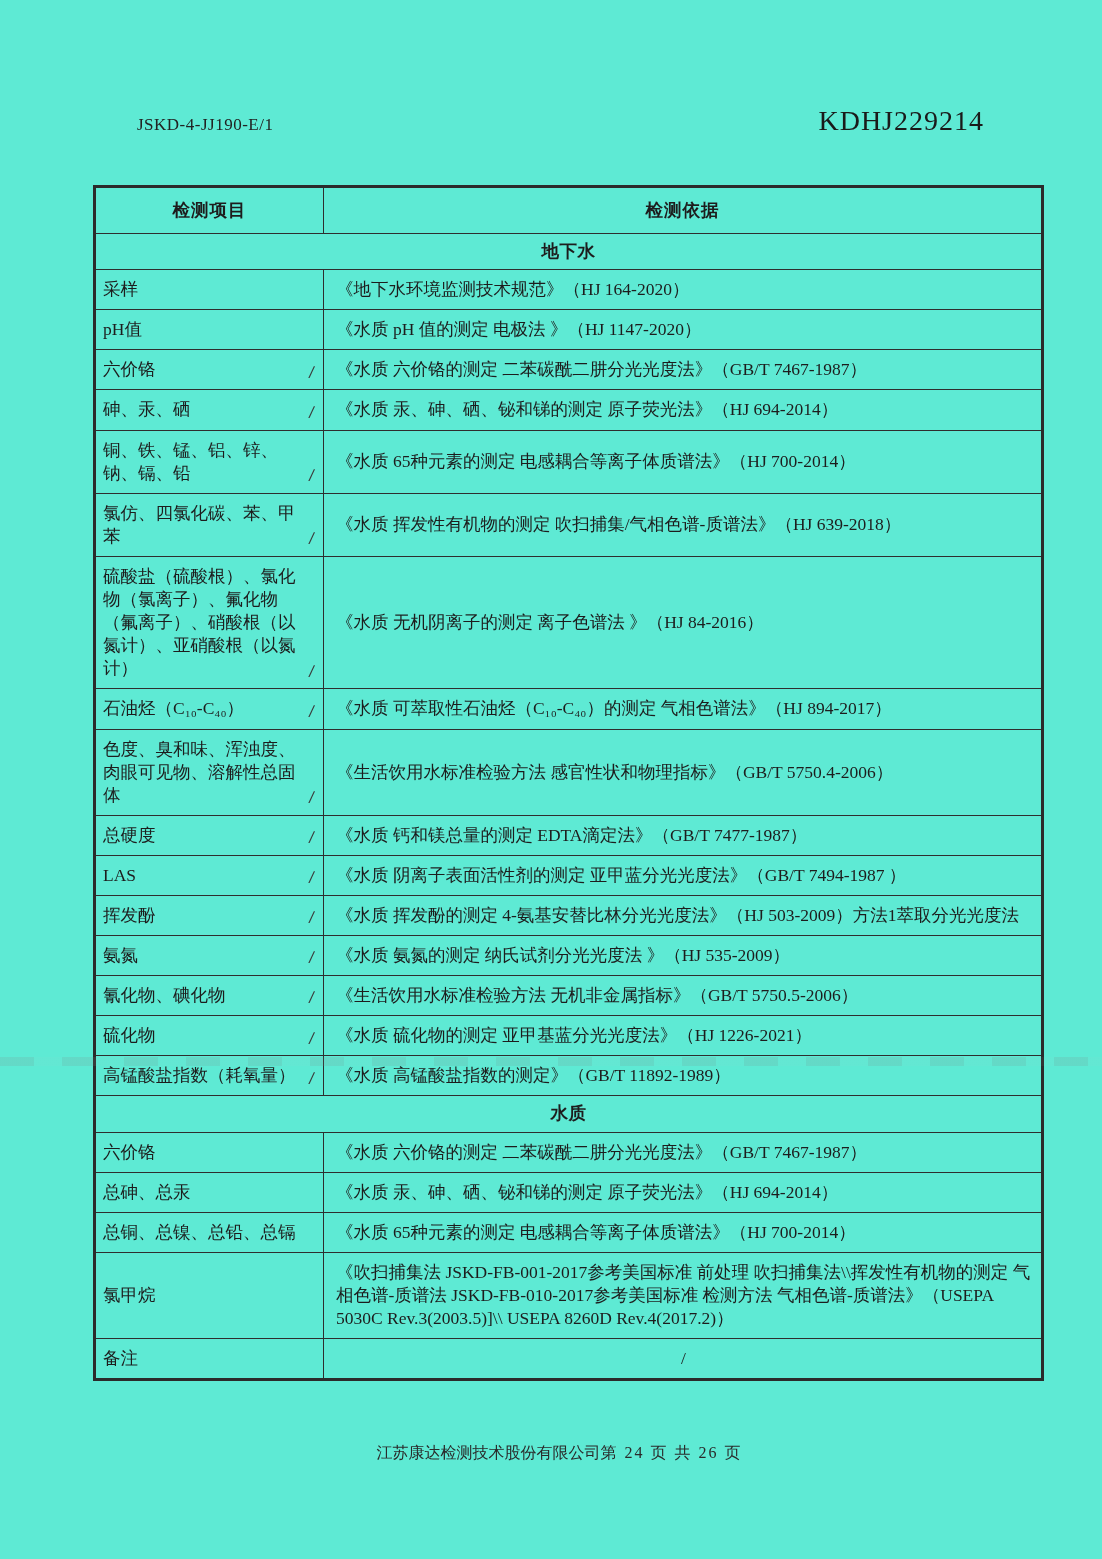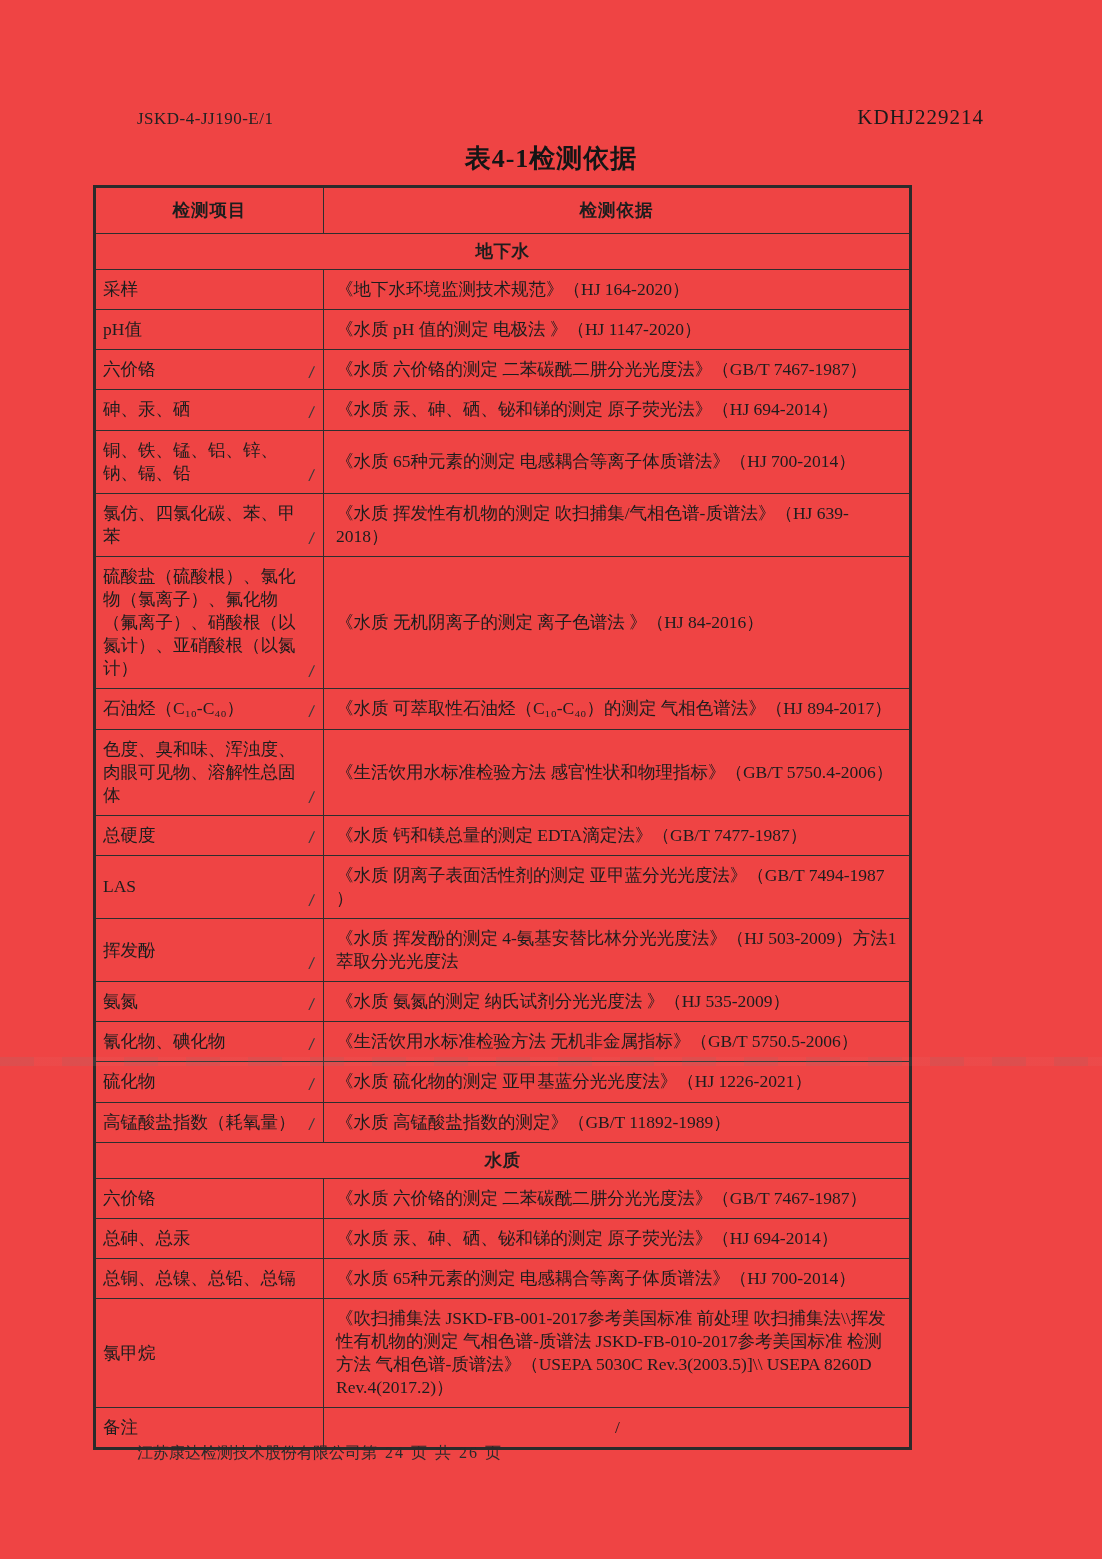--- a/index.html
+++ b/index.html
@@ -3,51 +3,51 @@
 <meta charset="utf-8">
 <style>
   * { box-sizing: border-box; margin: 0; padding: 0; }
   html, body { background: #e8e8e8; }
   body { font-family: "Liberation Serif", "DejaVu Serif", serif; }
   .page {
     position: relative;
     width: 1102px;
     height: 1559px;
     margin: 0 auto;
-    background: #ef4444;
+    background: #5eead4;
     color: #1c1c1c;
     overflow: hidden;
   }
   .doc-header {
     position: absolute;
     top: 105px;
     left: 137px;
     right: 118px;
     display: flex;
     justify-content: space-between;
     align-items: baseline;
   }
   .doc-code { font-size: 17px; letter-spacing: 0.5px; color: #222; }
-  .report-no { font-size: 21px; letter-spacing: 1px; color: #1a1a1a; }
+  .report-no { font-size: 28px; letter-spacing: 1px; color: #1a1a1a; }
   .doc-title {
     position: absolute;
     top: 141px;
     left: 0;
     width: 100%;
     text-align: center;
     font-size: 26px;
     font-weight: bold;
     letter-spacing: 1px;
     color: #151515;
   }
   table.basis-table {
     position: absolute;
     top: 185px;
     left: 93px;
-    width: 819px;
+    width: 951px;
     border-collapse: collapse;
     table-layout: fixed;
     border: 3px solid #2b2b2b;
   }
   .basis-table col.c1 { width: 229px; }
   .basis-table th, .basis-table td {
     border: 1.6px solid #2e2e2e;
     font-size: 17.5px;
     line-height: 1.32;
     vertical-align: middle;
@@ -97,39 +97,38 @@
       rgba(190,190,190,0.05) 34px, rgba(190,190,190,0.05) 62px
     );
     pointer-events: none;
   }
   .doc-footer {
     position: absolute;
     top: 1443px;
     left: 137px;
     right: 120px;
     display: flex;
-    justify-content: flex-start;
+    justify-content: center;
     align-items: baseline;
     font-size: 16px;
     color: #2a2a2a;
     font-family: Liberation Serif, serif;
   }
   .footer-page { letter-spacing: 2px; }
 </style>
 </head>
 <body>
 
 <div class="page">
 
   <div class="doc-header">
     <span class="doc-code">JSKD-4-JJ190-E/1</span>
     <span class="report-no">KDHJ229214</span>
   </div>
 
-  <div class="doc-title">表4-1检测依据</div>
 
   <table class="basis-table">
     <colgroup>
         <col class="c1">
         <col class="c2">
       </colgroup>
     <thead>
       <tr>
         <th>检测项目</th>
         <th>检测依据</th>

